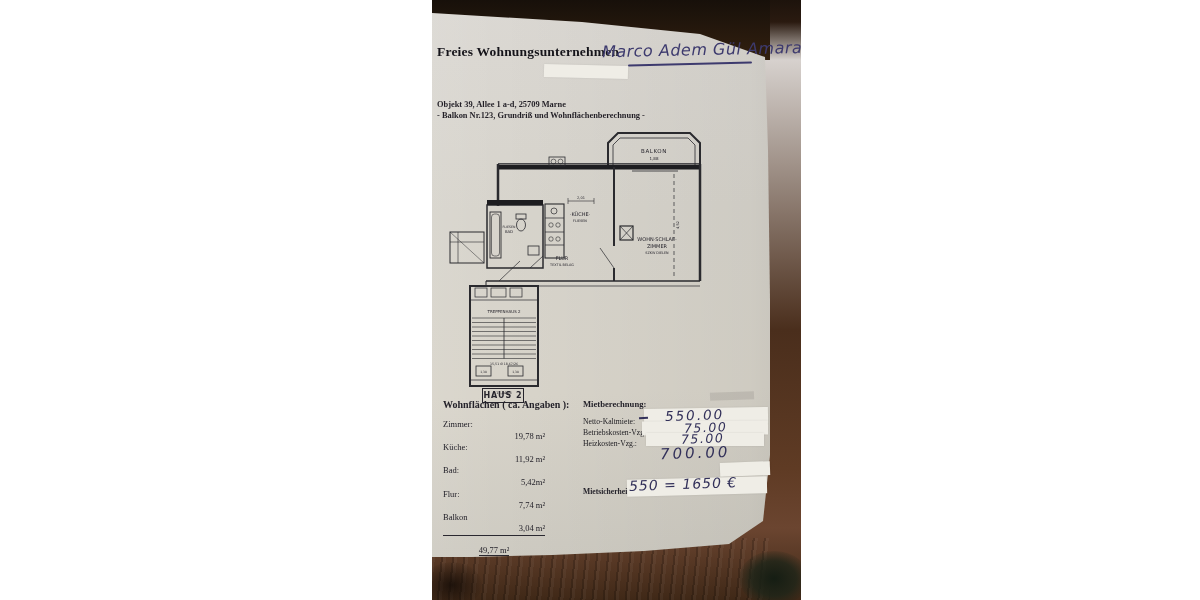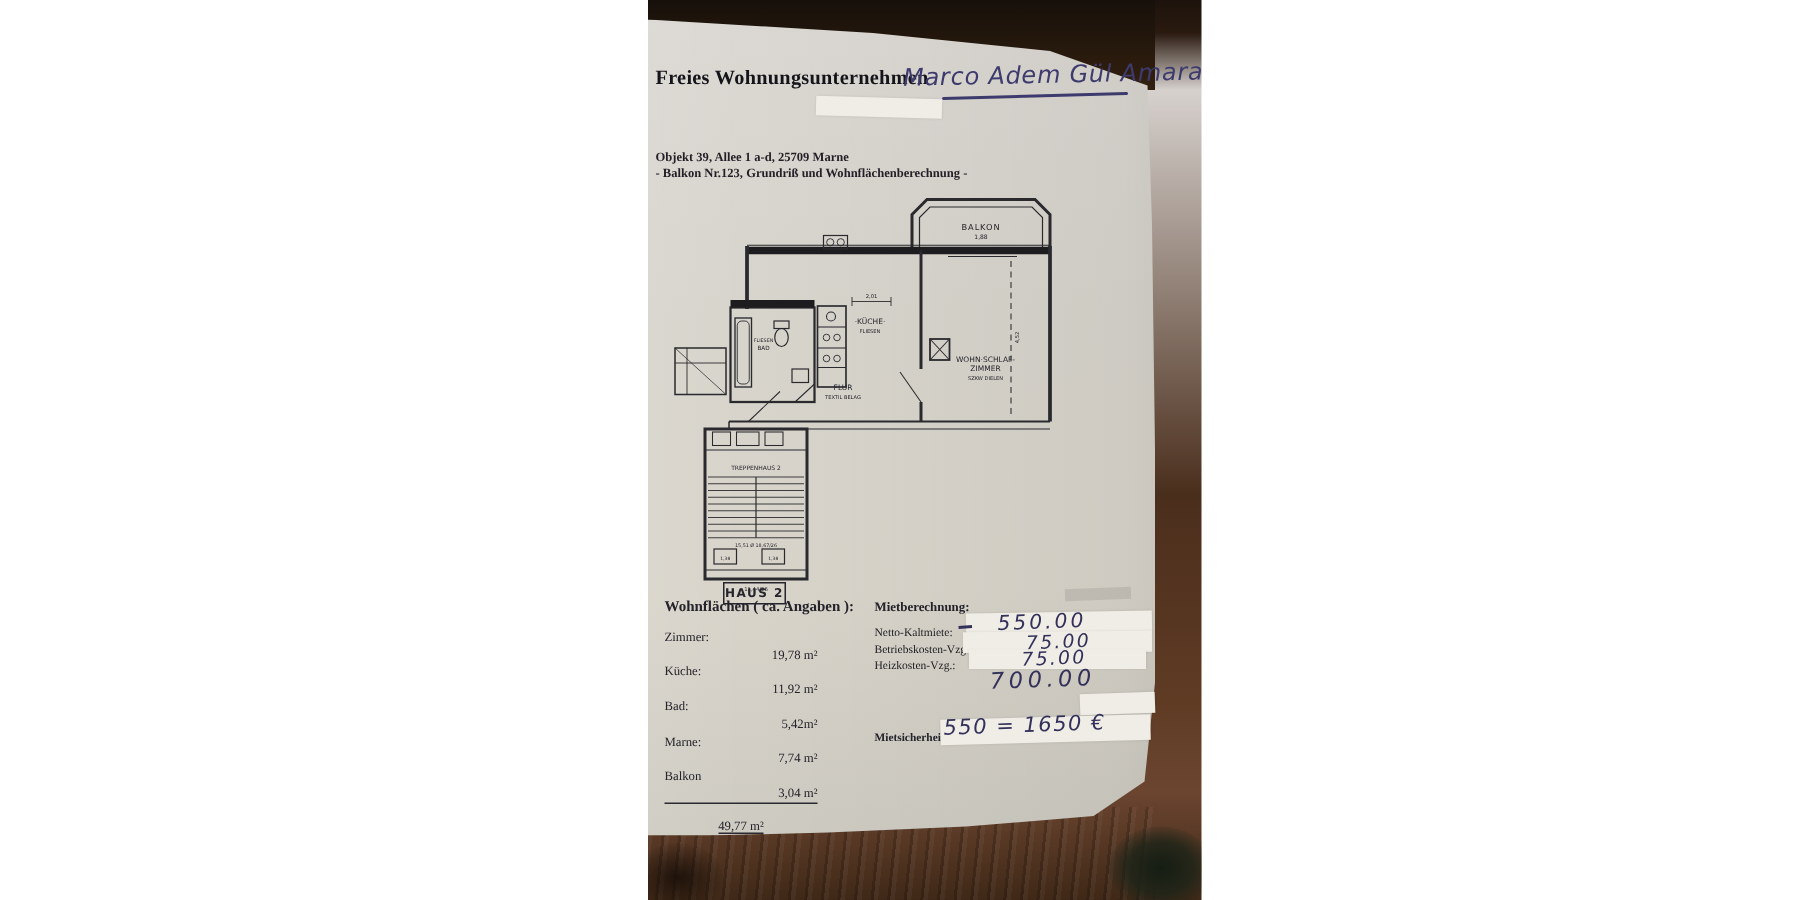--- a/index.html
+++ b/index.html
@@ -192,21 +192,21 @@
         </div>
         <div class="arow">
           <span>Küche:</span>
           <span class="v">11,92 m²</span>
         </div>
         <div class="arow">
           <span>Bad:</span>
           <span class="v">5,42m²</span>
         </div>
         <div class="arow">
-          <span>Marne:</span>
+          <span>Flur:</span>
           <span class="v">7,74 m²</span>
         </div>
         <div class="arow">
           <span>Balkon</span>
           <span class="v u">3,04 m²</span>
         </div>
         <div class="atotal">
           <span class="v u">49,77 m²</span>
         </div>
       </div>

